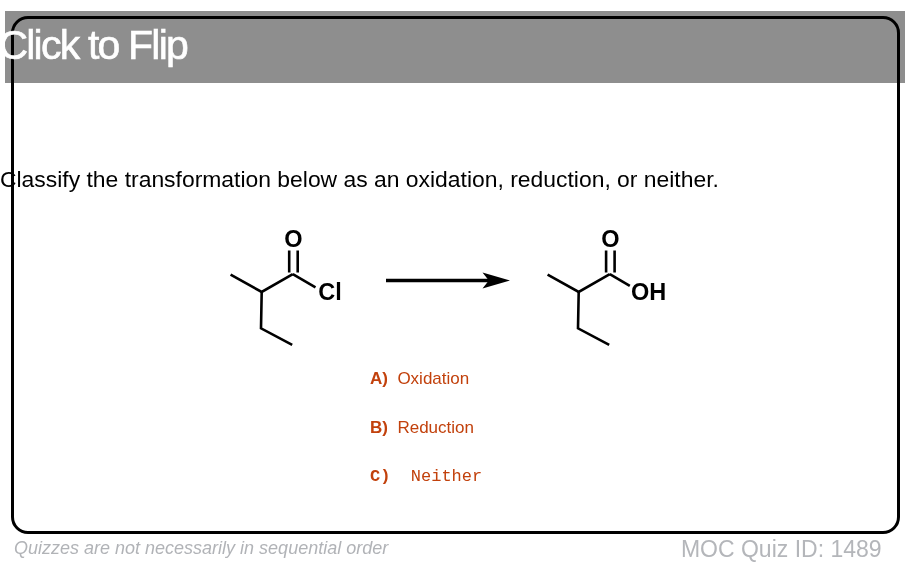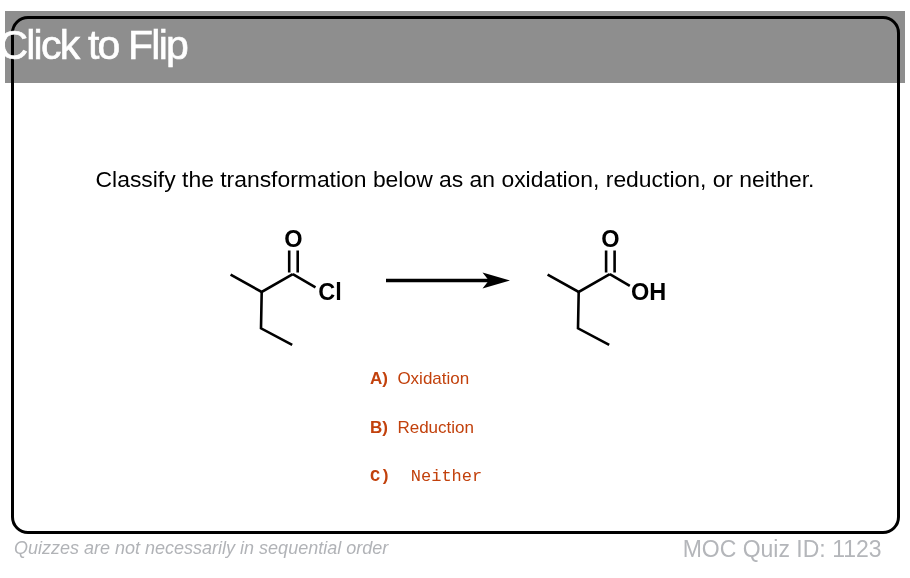--- a/index.html
+++ b/index.html
@@ -3,21 +3,21 @@
 <meta charset="utf-8">
 <style>
   html,body{margin:0;padding:0;}
   body{width:910px;height:578px;position:relative;background:#ffffff;
        font-family:"Liberation Sans",sans-serif;overflow:hidden;}
   .bar{position:absolute;left:5px;top:11px;width:900px;height:71.5px;background:#8e8e8e;}
   .card{position:absolute;left:10.5px;top:15.8px;width:889px;height:518.5px;
         border:3.2px solid #000;border-radius:17px;box-sizing:border-box;background:transparent;}
   .title{position:absolute;left:-1.5px;top:24.8px;width:910px;
          font-size:41px;letter-spacing:-1.8px;color:#ffffff;line-height:41px;-webkit-text-stroke:0.6px #ffffff;}
-  .q{position:absolute;left:0;top:167.9px;width:910px;text-align:center;
+  .q{position:absolute;left:0;top:167.9px;width:910px;
      font-size:22.9px;line-height:22.9px;color:#000;}
   .opt{position:absolute;left:370px;font-size:17px;line-height:22.5px;color:#c2410c;white-space:pre;}
   .optlab{font-weight:bold;}
   .footL{position:absolute;left:14px;top:537.4px;font-size:18px;line-height:23px;
          font-style:italic;color:#b1b3b7;}
   .footR{position:absolute;right:28.4px;top:538.4px;font-size:23px;line-height:23px;color:#b4b6ba;}
   svg{position:absolute;left:0;top:0;}
 </style>
 </head>
 <body>
@@ -51,13 +51,13 @@
       <text x="610.3" y="247.4" text-anchor="middle">O</text>
       <text x="631" y="299.8">OH</text>
     </g>
   </svg>
 
   <div class="opt" style="top:368px;"><span class="optlab">A)</span>  Oxidation</div>
   <div class="opt" style="top:417px;"><span class="optlab">B)</span>  Reduction</div>
   <div class="opt" style="top:466px;font-family:Liberation Mono, monospace;"><span class="optlab">C)</span>  Neither</div>
 
   <div class="footL">Quizzes are not necessarily in sequential order</div>
-  <div class="footR">MOC Quiz ID: 1123</div>
+  <div class="footR">MOC Quiz ID: 1489</div>
 
 </body></html>

